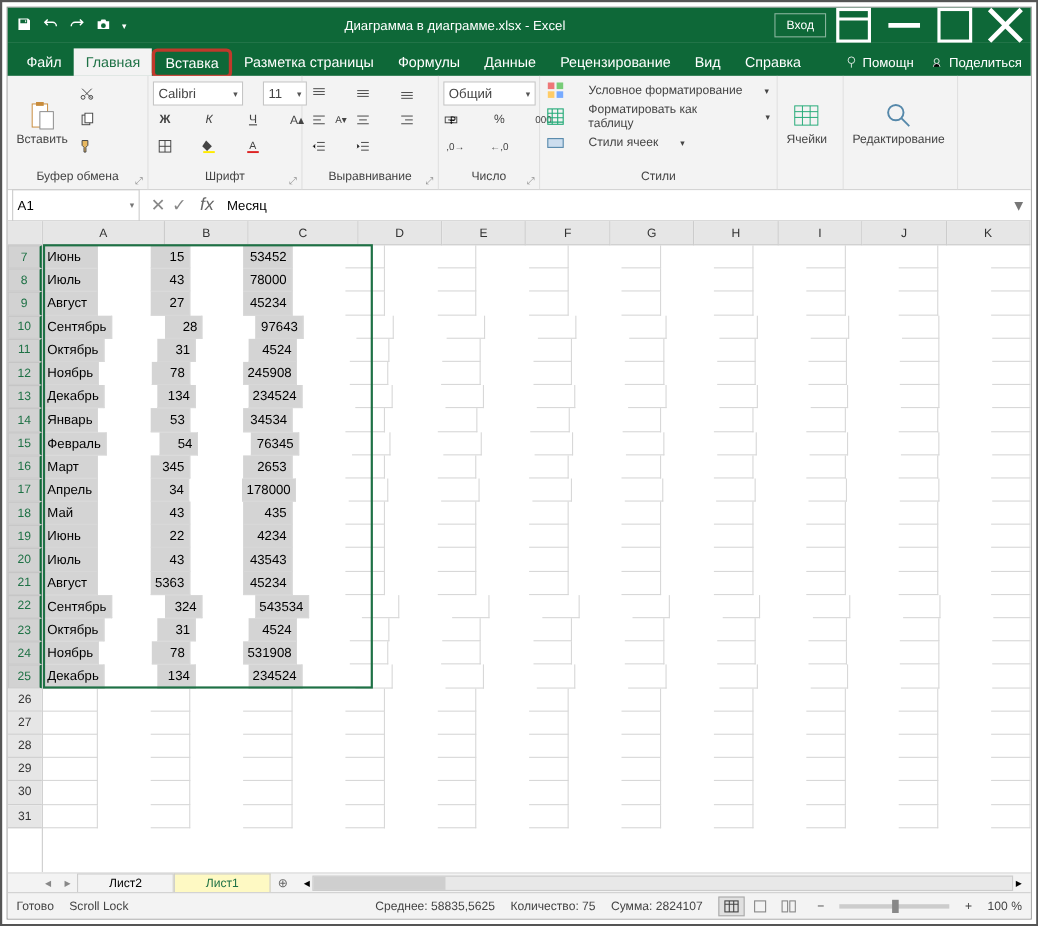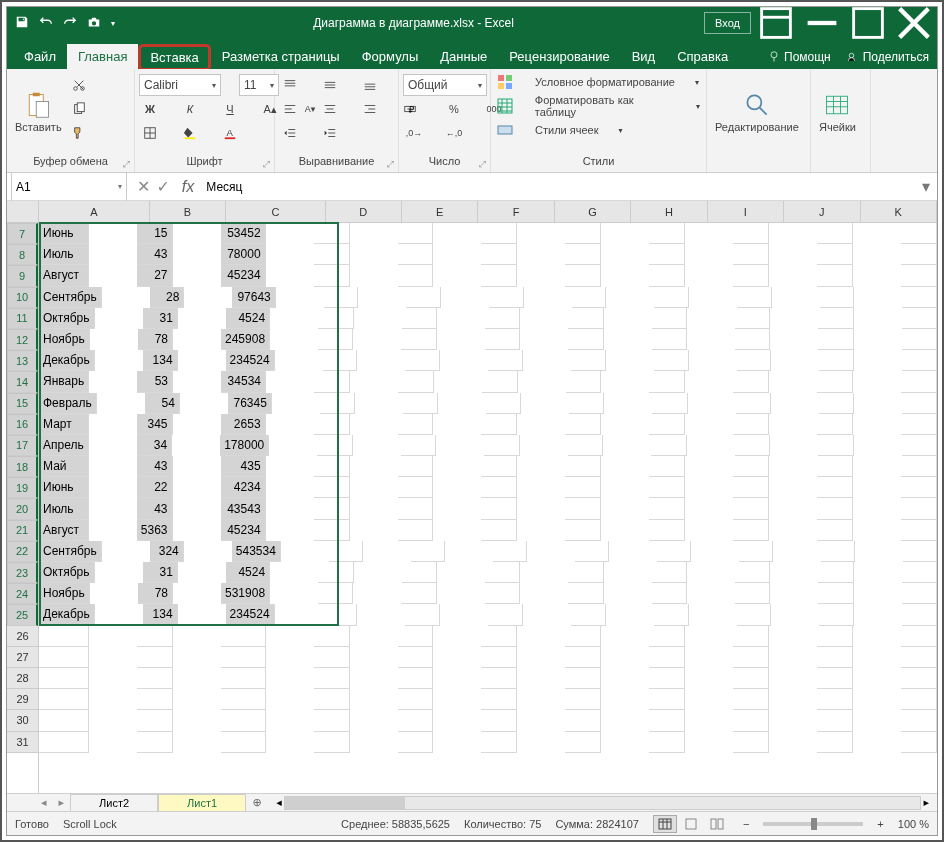--- a/index.html
+++ b/index.html
@@ -352,41 +352,41 @@
                 <rect x="1" y="4" width="14" height="8" fill="#cde" stroke="#58a"></rect>
               </svg>
               <span style="margin-left:4px;">Стили ячеек</span>
               <span style="font-size:8px;margin-left:2px;">▾</span>
             </div>
       </div>
         </div>
       <div class="lbl"><span>Стили</span></div>
     </div>
 
+    <div class="rgroup" style="width:60px;">
+      <div class="body">
+          <div class="bigbtn">
+            <svg viewBox="0 0 32 32">
+              <rect x="4" y="6" width="24" height="20" fill="none" stroke="#2a7"></rect>
+              <path stroke="#2a7" d="M4 12h24M4 18h24M12 6v20M20 6v20"></path>
+            </svg>
+            <span>Ячейки</span>
+          </div>
+        </div>
+      <div class="lbl"></div>
+    </div>
+
     <div class="rgroup" style="width:104px;">
       <div class="body">
           <div class="bigbtn">
             <svg viewBox="0 0 32 32">
               <circle cx="13" cy="13" r="8" fill="none" stroke="#58a" stroke-width="2"></circle>
               <path stroke="#58a" stroke-width="2" d="M19 19l8 8"></path>
             </svg>
             <span>Редактирование</span>
-          </div>
-        </div>
-      <div class="lbl"></div>
-    </div>
-
-    <div class="rgroup" style="width:60px;">
-      <div class="body">
-          <div class="bigbtn">
-            <svg viewBox="0 0 32 32">
-              <rect x="4" y="6" width="24" height="20" fill="none" stroke="#2a7"></rect>
-              <path stroke="#2a7" d="M4 12h24M4 18h24M12 6v20M20 6v20"></path>
-            </svg>
-            <span>Ячейки</span>
           </div>
         </div>
       <div class="lbl"></div>
     </div>
   </div>
 
   <div class="fmlabox">
     <div class="namebox">
         <span>A1</span>
         <span class="dd">▾</span>

